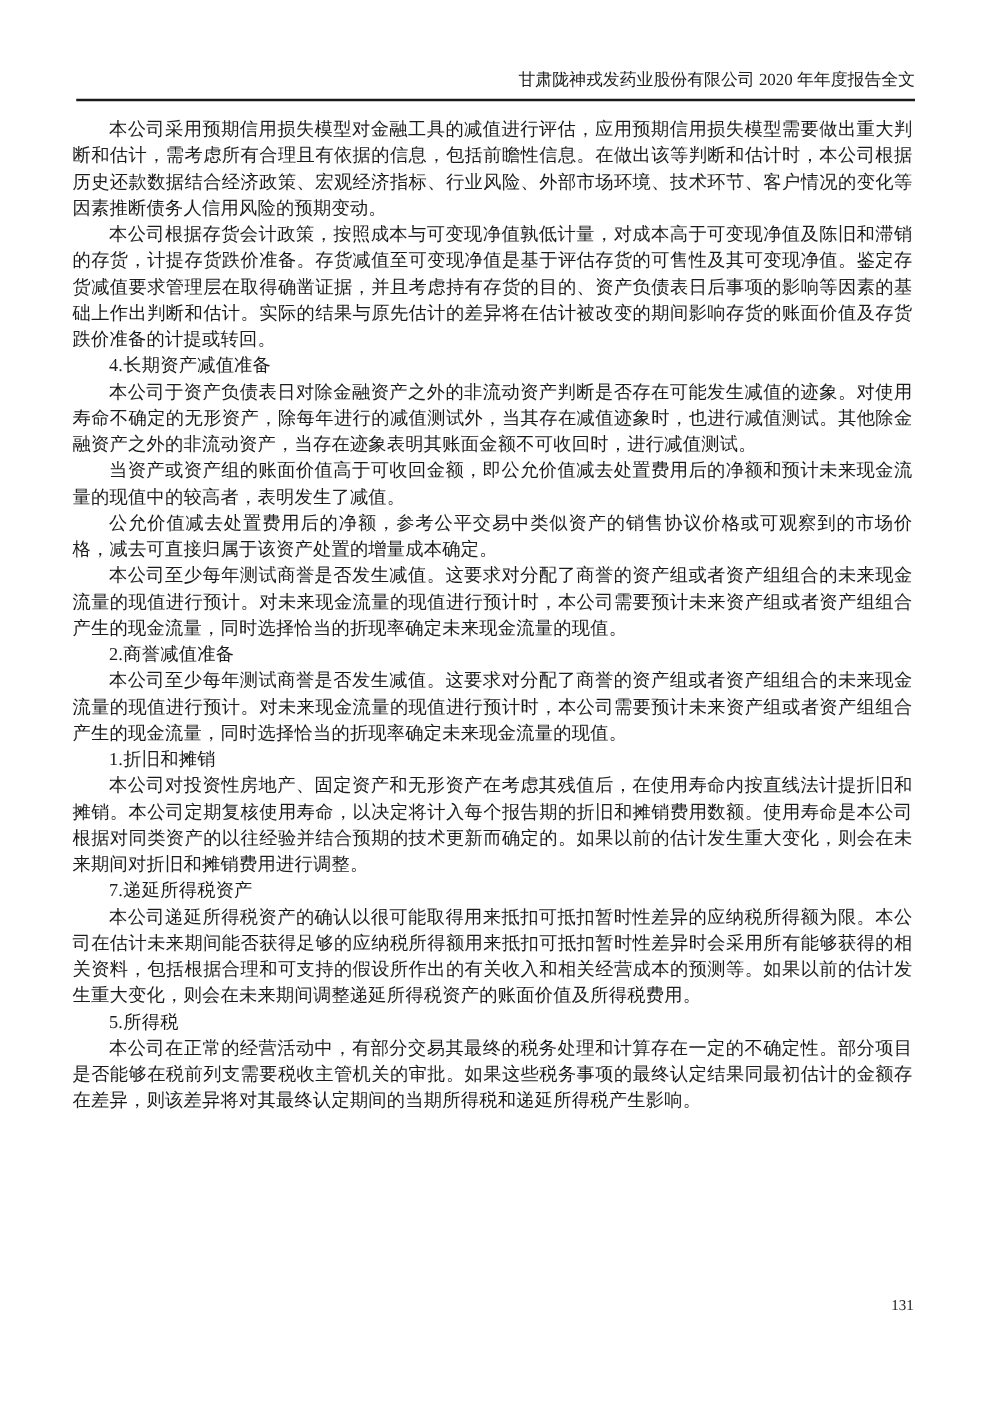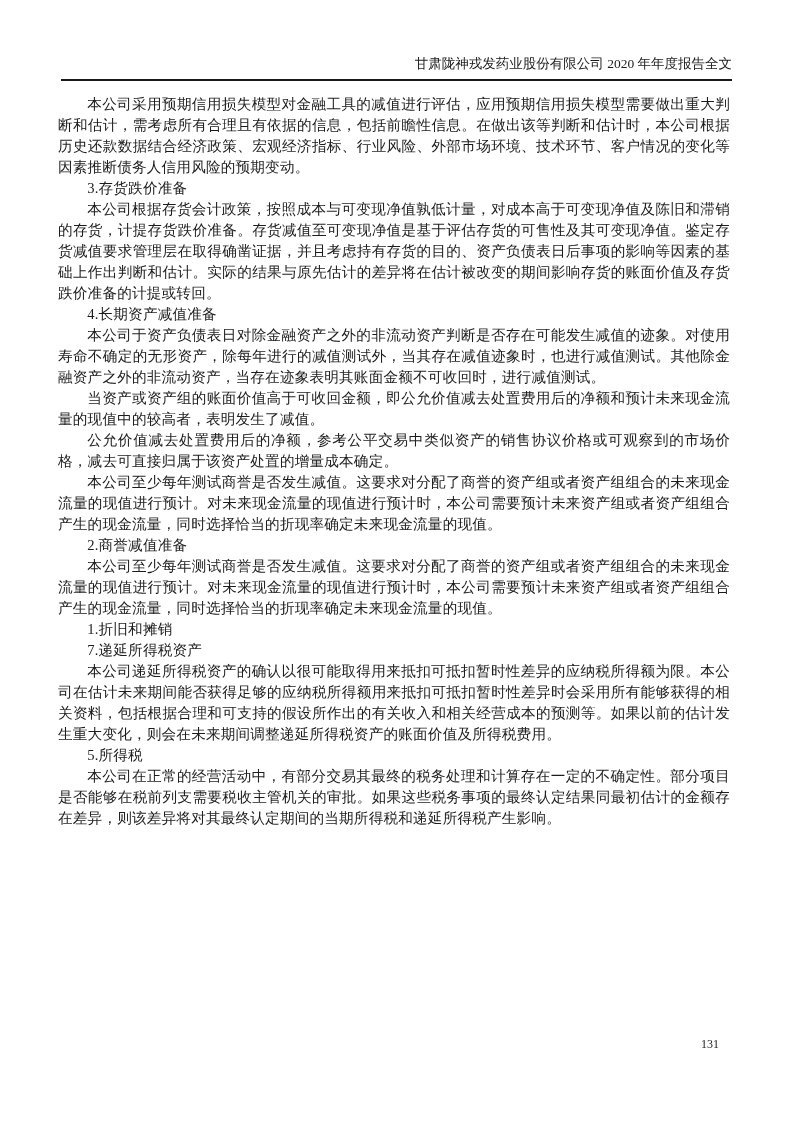--- a/index.html
+++ b/index.html
@@ -42,46 +42,46 @@
     font-size: 14.6px;
     line-height: 21px;
     font-weight: normal;
     text-indent: 2em;
     color: #1c1c1c;
     letter-spacing: 0.2px;
   }
   .page-number {
     position: absolute;
     top: 1037px;
-    right: 74px;
+    right: 62px;
     font-size: 12px;
     line-height: 15px;
     color: #1c1c1c;
   }
 </style>
 </head>
 <body>
 
 <div class="page">
   <div class="header">
     <span>甘肃陇神戎发药业股份有限公司 2020 年年度报告全文</span>
   </div>
 
   <div class="doc-body">
       <p class="doc-paragraph">本公司采用预期信用损失模型对金融工具的减值进行评估，应用预期信用损失模型需要做出重大判断和估计，需考虑所有合理且有依据的信息，包括前瞻性信息。在做出该等判断和估计时，本公司根据历史还款数据结合经济政策、宏观经济指标、行业风险、外部市场环境、技术环节、客户情况的变化等因素推断债务人信用风险的预期变动。</p>
-      <h3 class="doc-heading">3.存货跌价准备</h3>
       <p class="doc-paragraph">本公司根据存货会计政策，按照成本与可变现净值孰低计量，对成本高于可变现净值及陈旧和滞销的存货，计提存货跌价准备。存货减值至可变现净值是基于评估存货的可售性及其可变现净值。鉴定存货减值要求管理层在取得确凿证据，并且考虑持有存货的目的、资产负债表日后事项的影响等因素的基础上作出判断和估计。实际的结果与原先估计的差异将在估计被改变的期间影响存货的账面价值及存货跌价准备的计提或转回。</p>
       <h3 class="doc-heading">4.长期资产减值准备</h3>
       <p class="doc-paragraph">本公司于资产负债表日对除金融资产之外的非流动资产判断是否存在可能发生减值的迹象。对使用寿命不确定的无形资产，除每年进行的减值测试外，当其存在减值迹象时，也进行减值测试。其他除金融资产之外的非流动资产，当存在迹象表明其账面金额不可收回时，进行减值测试。</p>
       <p class="doc-paragraph">当资产或资产组的账面价值高于可收回金额，即公允价值减去处置费用后的净额和预计未来现金流量的现值中的较高者，表明发生了减值。</p>
       <p class="doc-paragraph">公允价值减去处置费用后的净额，参考公平交易中类似资产的销售协议价格或可观察到的市场价格，减去可直接归属于该资产处置的增量成本确定。</p>
       <p class="doc-paragraph">本公司至少每年测试商誉是否发生减值。这要求对分配了商誉的资产组或者资产组组合的未来现金流量的现值进行预计。对未来现金流量的现值进行预计时，本公司需要预计未来资产组或者资产组组合产生的现金流量，同时选择恰当的折现率确定未来现金流量的现值。</p>
       <h3 class="doc-heading">2.商誉减值准备</h3>
       <p class="doc-paragraph">本公司至少每年测试商誉是否发生减值。这要求对分配了商誉的资产组或者资产组组合的未来现金流量的现值进行预计。对未来现金流量的现值进行预计时，本公司需要预计未来资产组或者资产组组合产生的现金流量，同时选择恰当的折现率确定未来现金流量的现值。</p>
       <h3 class="doc-heading">1.折旧和摊销</h3>
+      <p class="doc-paragraph">本公司对投资性房地产、固定资产和无形资产在考虑其残值后，在使用寿命内按直线法计提折旧和摊销。本公司定期复核使用寿命，以决定将计入每个报告期的折旧和摊销费用数额。使用寿命是本公司根据对同类资产的以往经验并结合预期的技术更新而确定的。如果以前的估计发生重大变化，则会在未来期间对折旧和摊销费用进行调整。</p>
       <h3 class="doc-heading">7.递延所得税资产</h3>
       <p class="doc-paragraph">本公司递延所得税资产的确认以很可能取得用来抵扣可抵扣暂时性差异的应纳税所得额为限。本公司在估计未来期间能否获得足够的应纳税所得额用来抵扣可抵扣暂时性差异时会采用所有能够获得的相关资料，包括根据合理和可支持的假设所作出的有关收入和相关经营成本的预测等。如果以前的估计发生重大变化，则会在未来期间调整递延所得税资产的账面价值及所得税费用。</p>
       <h3 class="doc-heading">5.所得税</h3>
       <p class="doc-paragraph">本公司在正常的经营活动中，有部分交易其最终的税务处理和计算存在一定的不确定性。部分项目是否能够在税前列支需要税收主管机关的审批。如果这些税务事项的最终认定结果同最初估计的金额存在差异，则该差异将对其最终认定期间的当期所得税和递延所得税产生影响。</p>
     </div>
 
   <div class="page-number">131</div>
 </div>
 
 </body></html>

